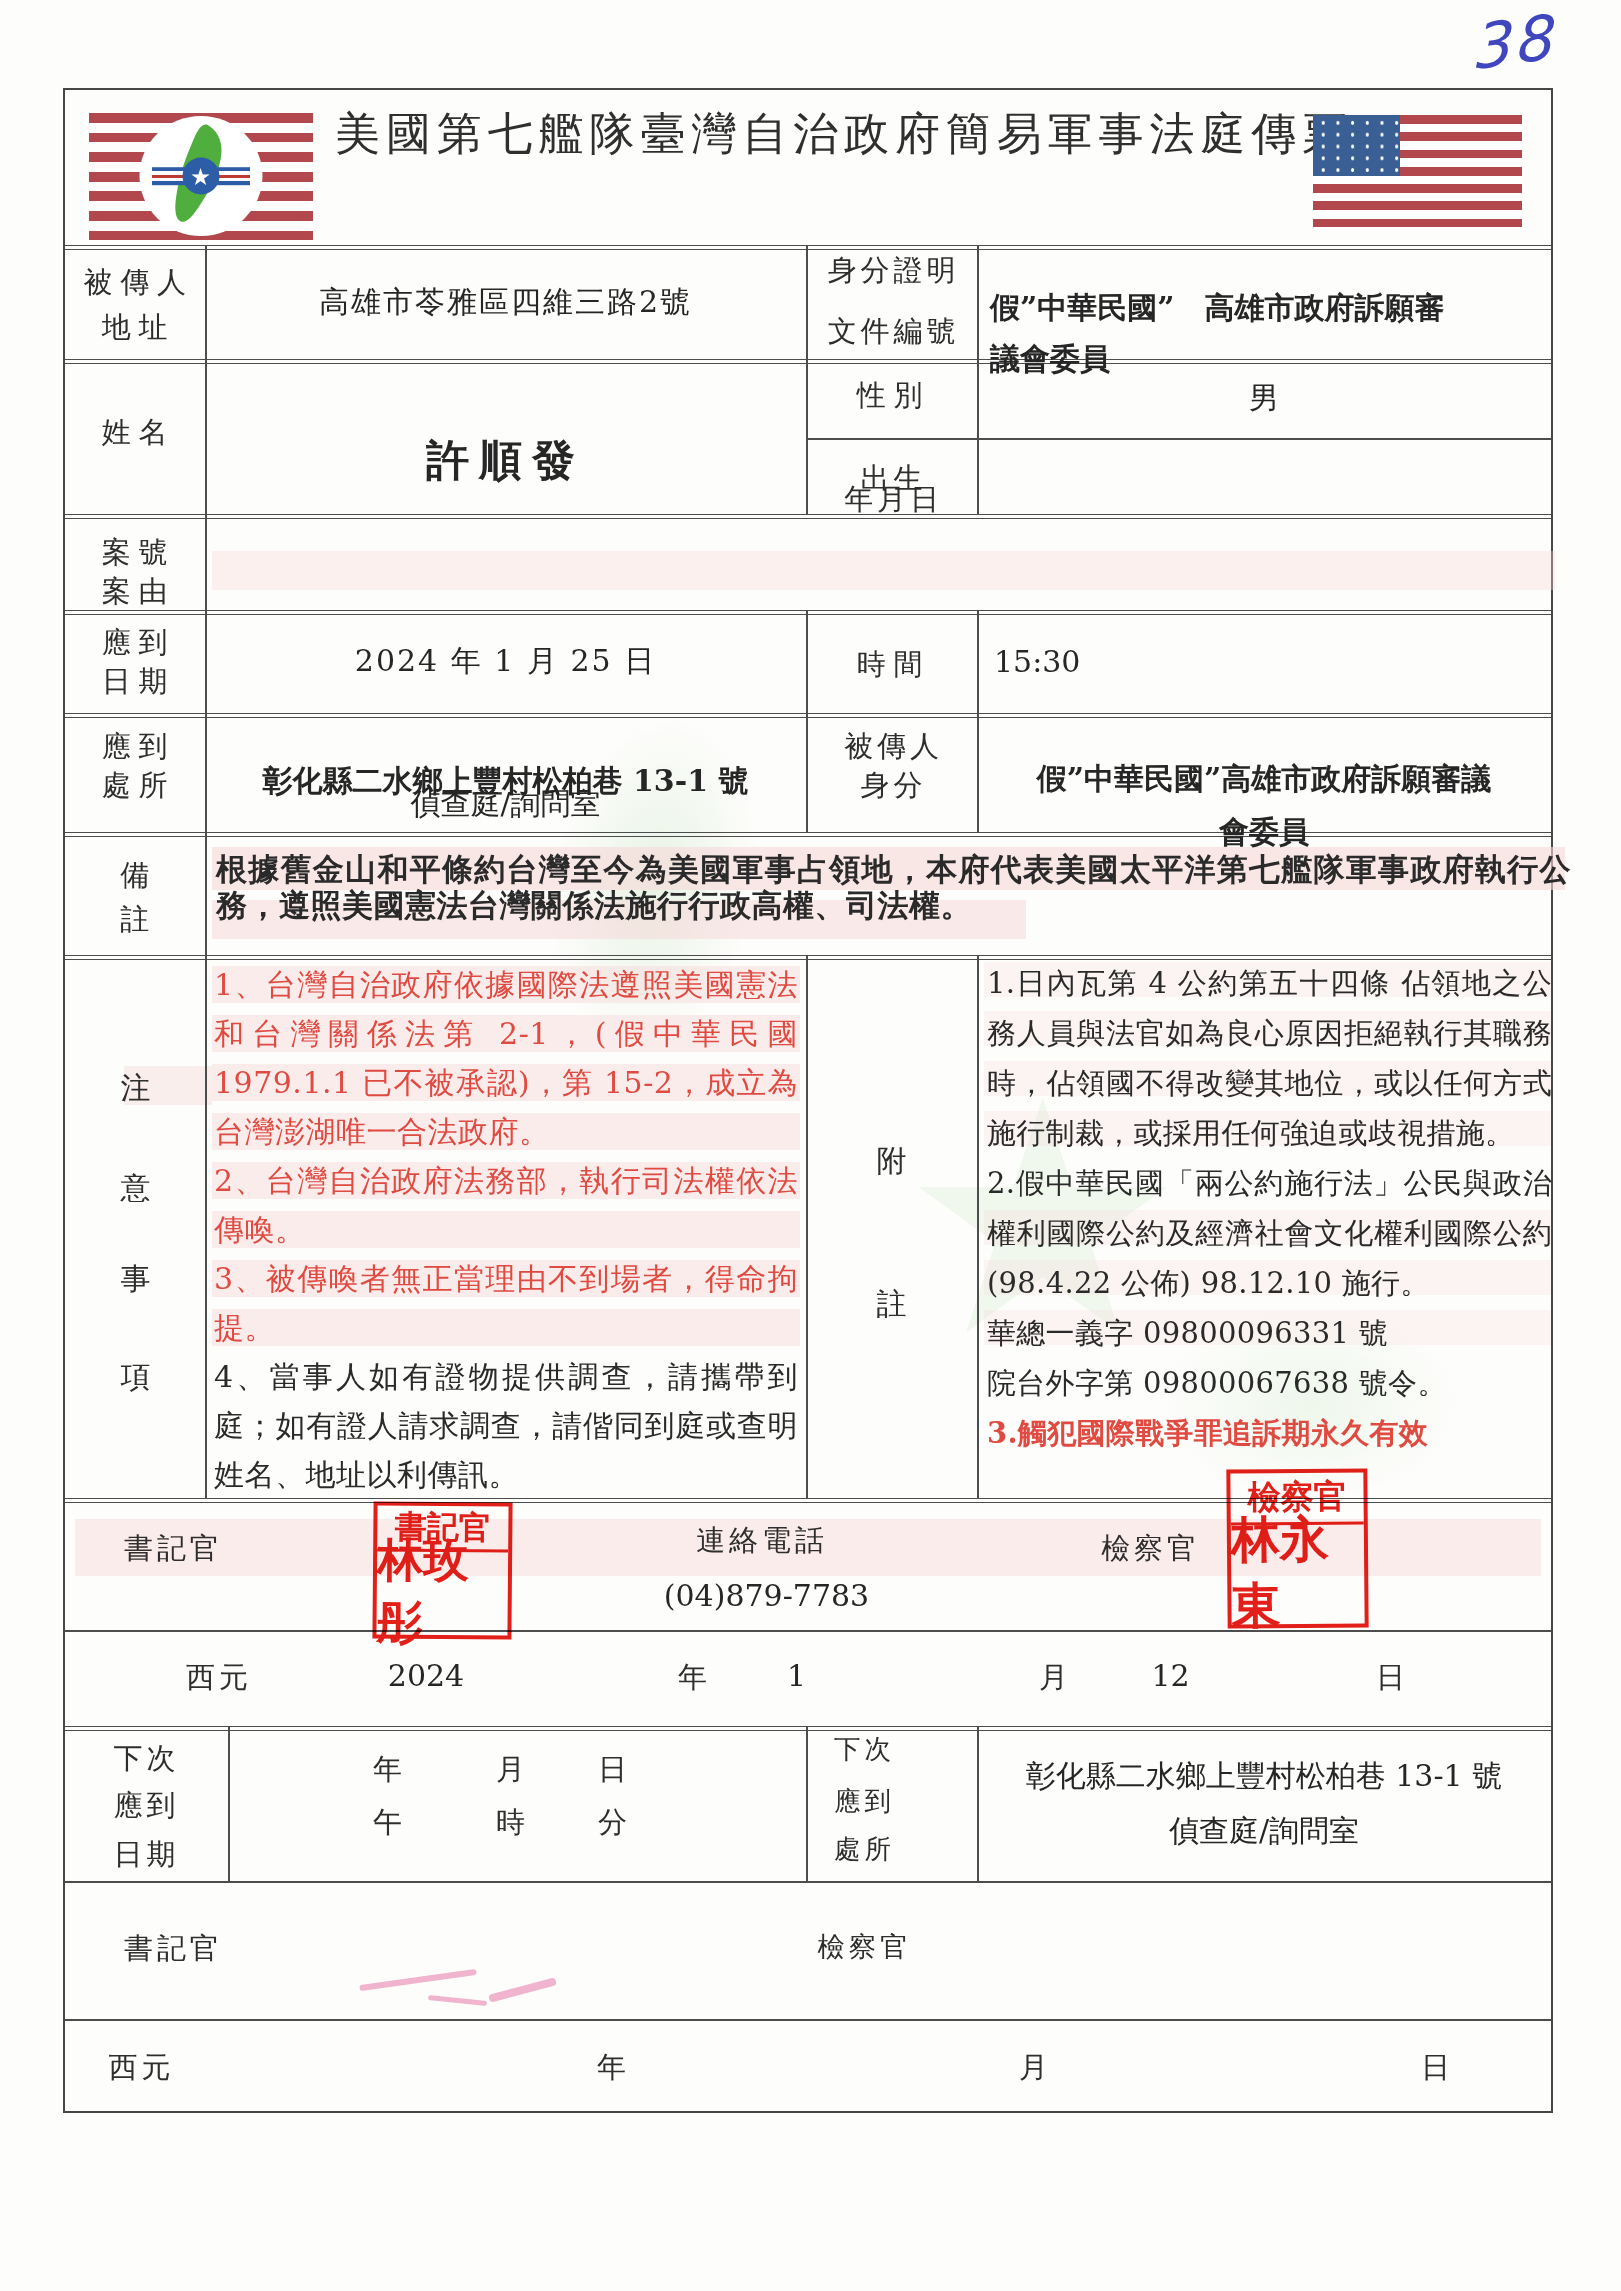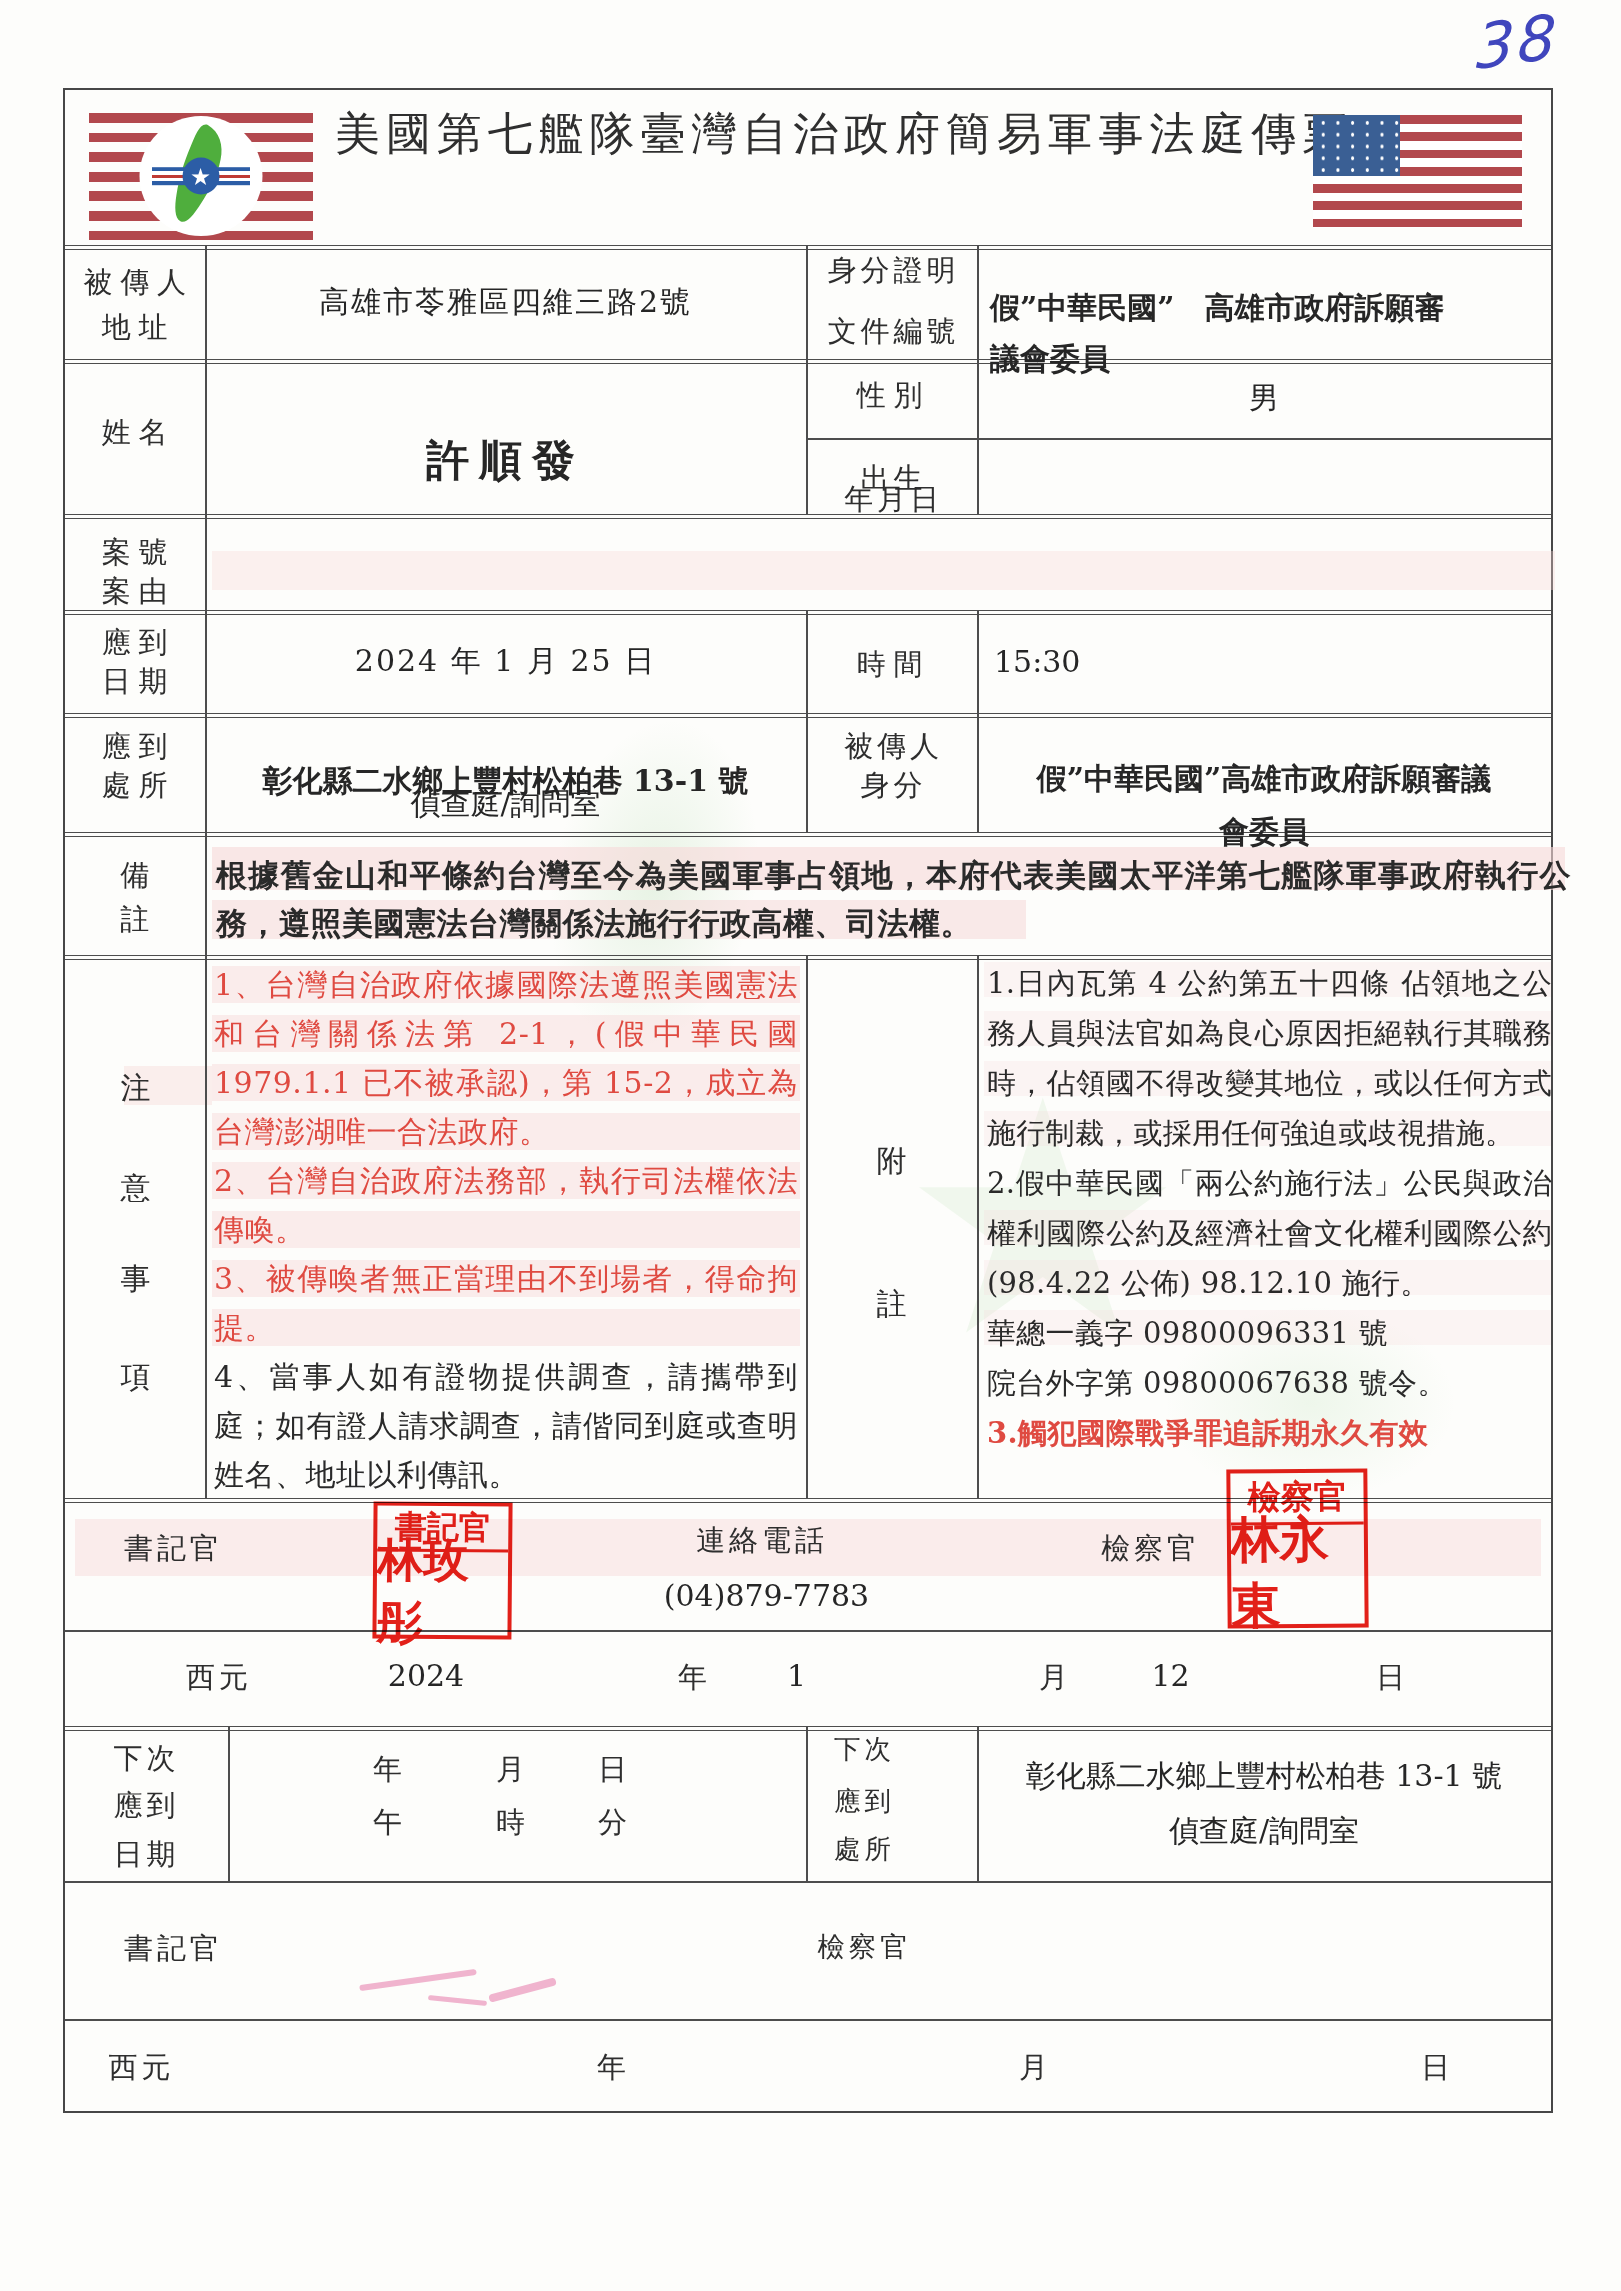--- a/index.html
+++ b/index.html
@@ -48,21 +48,21 @@
   .us-canton{position:absolute;left:0;top:0;width:87px;height:61px;background:#3a5f94;
       background-image:radial-gradient(circle,#fff 1.6px,rgba(255,255,255,0) 1.9px);
       background-size:14.7px 11.8px;background-position:2.9px 2px;}
   .title{position:absolute;left:225px;top:13.7px;width:1108px;text-align:center;font-size:45px;
       letter-spacing:5.9px;color:#2f2f2f;font-weight:500;}
   .subtitle{position:absolute;left:235px;top:96px;width:1088px;text-align:center;font-size:29px;
       font-weight:700;font-family:"Liberation Sans","DejaVu Sans",sans-serif;color:#333;}
   .notesL{left:149px;top:870px;width:584px;font-size:30px;line-height:49px;letter-spacing:0.5px;text-align:justify;}
   .notesR{left:922px;top:868px;width:565px;font-size:29px;line-height:50px;letter-spacing:0.3px;text-align:justify;}
   .notesL p,.notesR p{margin:0;}
-  .remark{left:151px;top:761px;width:1355px;font-size:31px;line-height:48px;font-weight:600;letter-spacing:0.5px;text-align:justify;}
+  .remark{left:151px;top:761px;width:1355px;font-size:31px;line-height:36px;font-weight:600;letter-spacing:0.5px;text-align:justify;}
 </style>
 </head>
 <body>
 
 <div class="sheet">
 
   <div class="hw">38</div>
 
   <div class="tbl">
 

